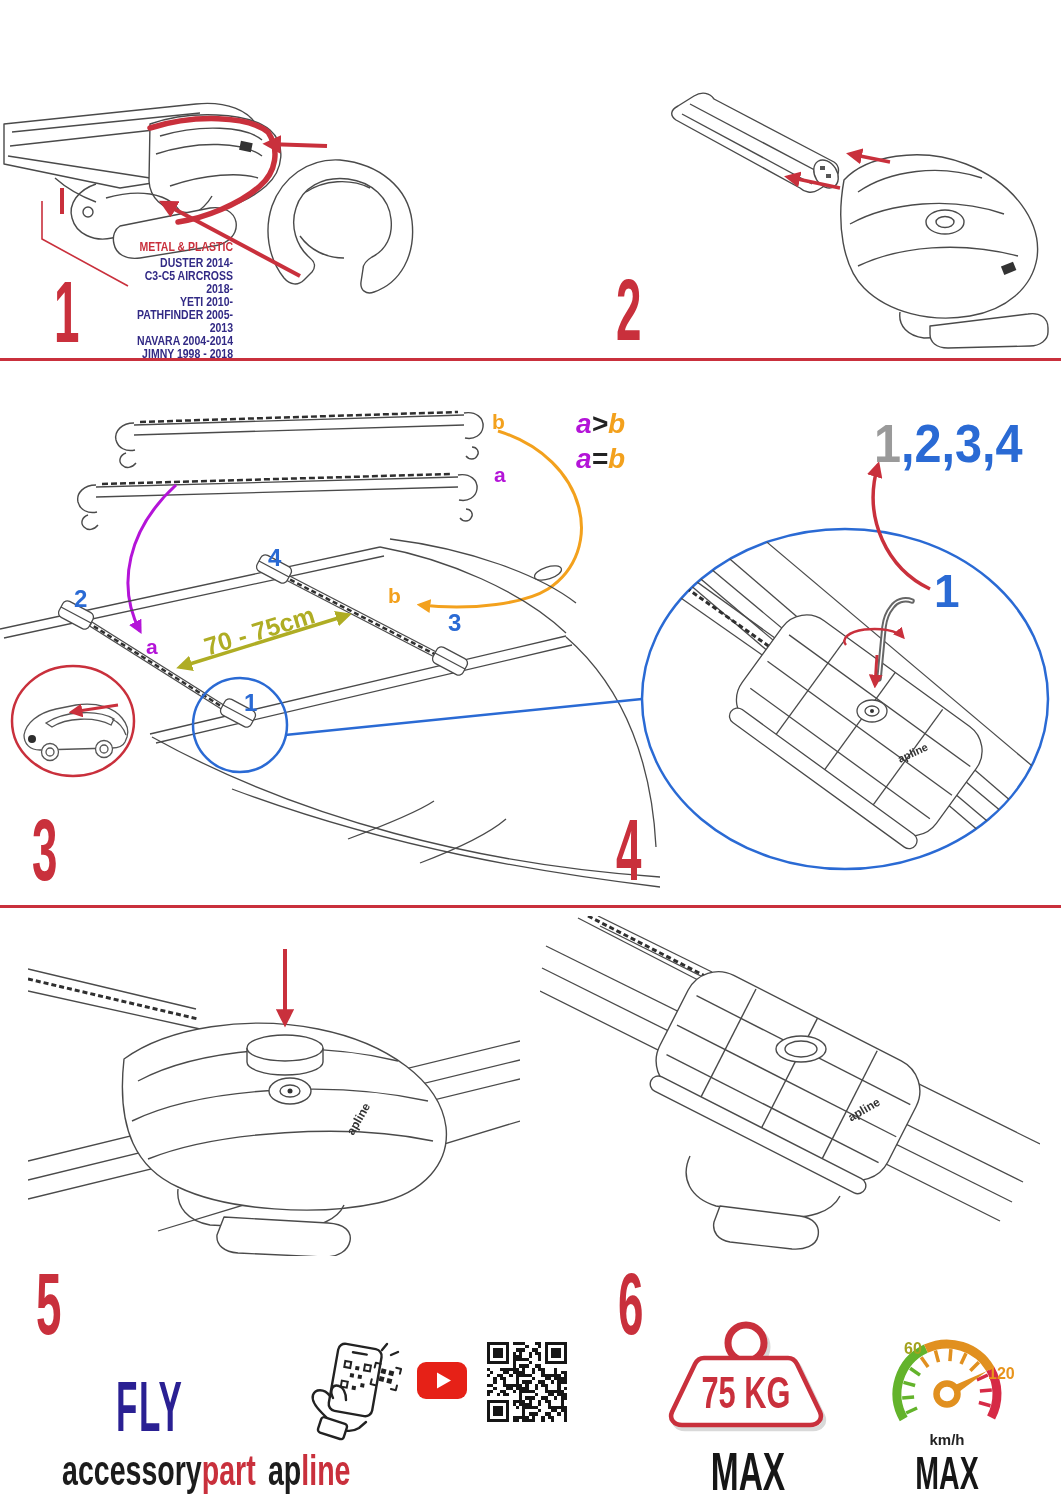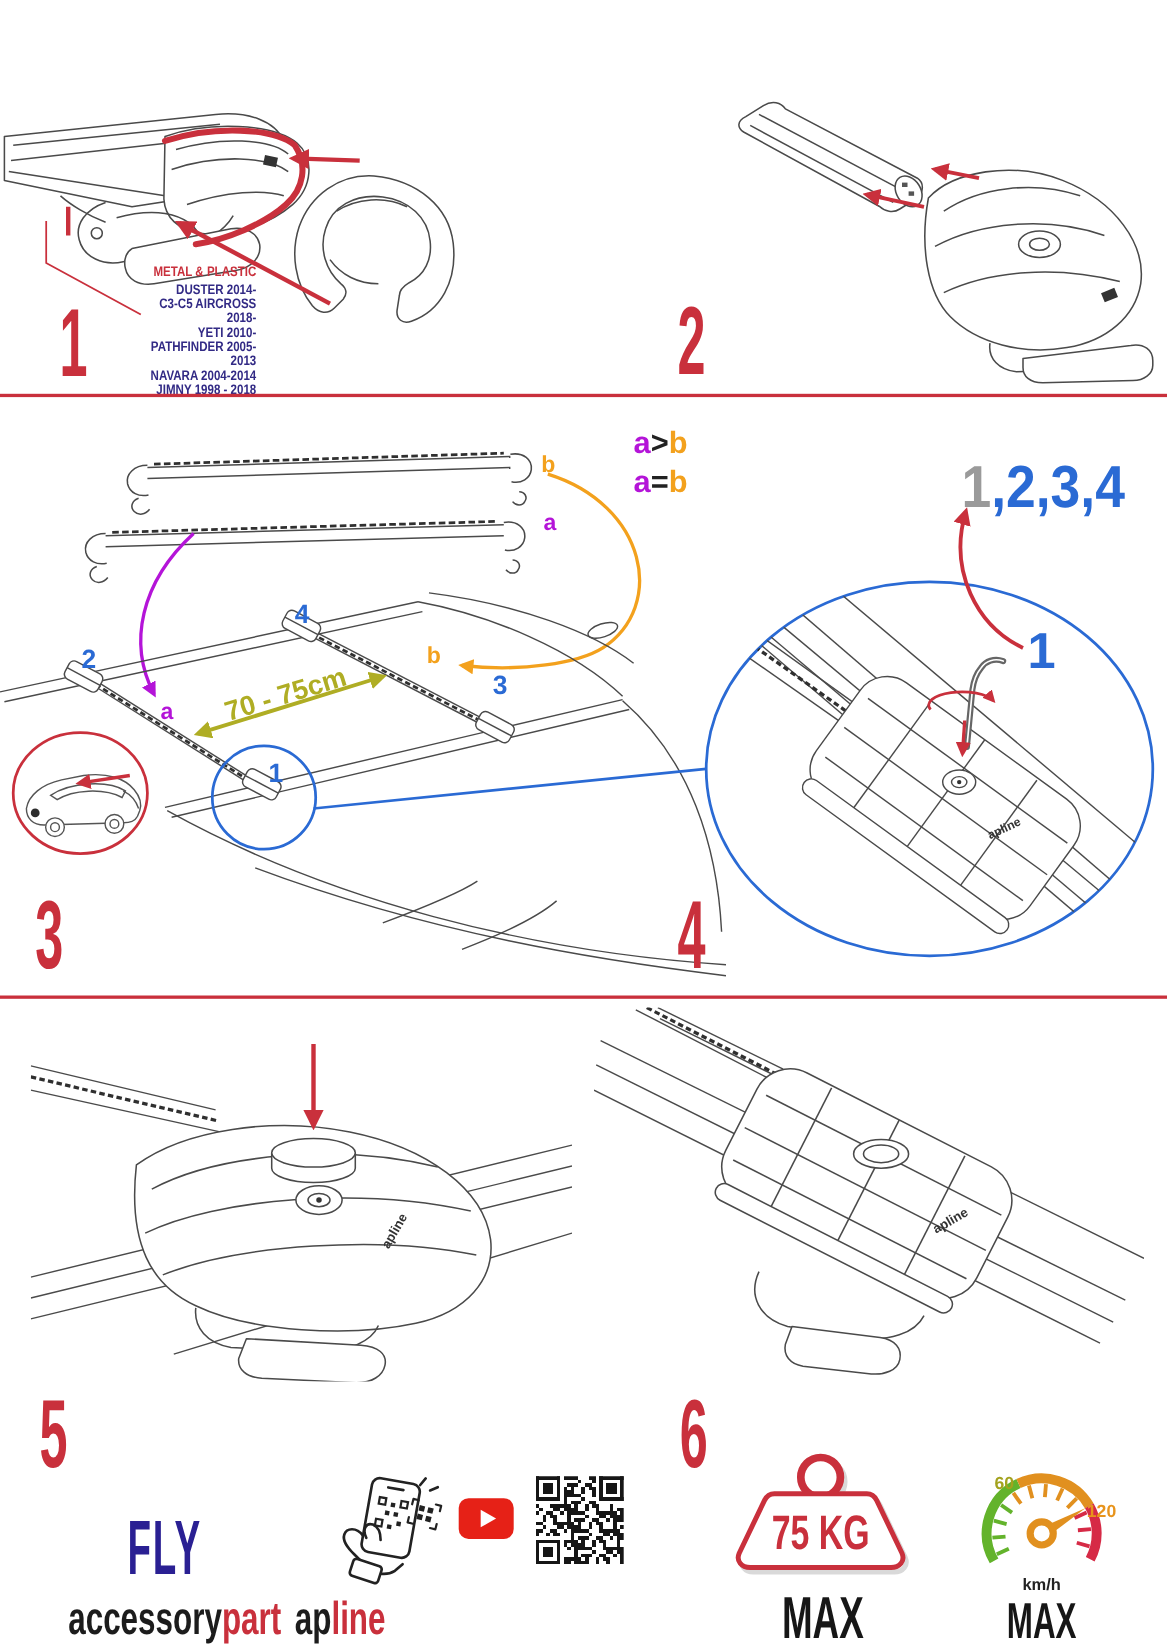--- a/index.html
+++ b/index.html
@@ -5,21 +5,21 @@
   html,body{margin:0;padding:0;background:#fff;}
   .page{position:relative;width:1061px;height:1500px;background:#fff;overflow:hidden;
         font-family:"Liberation Sans",sans-serif;margin-top:36px;}
   .divider{position:absolute;left:0;width:1061px;height:3px;background:#c9303c;}
   .stepnum{position:absolute;color:#c9303c;font-weight:700;font-size:88px;line-height:0.82;
            transform:scaleX(0.52);transform-origin:0 0;letter-spacing:0;}
   .models{position:absolute;left:103px;top:205px;width:130px;text-align:right;
           transform:scaleX(0.84);transform-origin:100% 0;line-height:13px;}
   .models .title{color:#c9303c;font-weight:700;font-size:12.5px;margin-bottom:3px;}
   .models .model{color:#322a85;font-weight:700;font-size:12.5px;}
-  .legend{position:absolute;left:576px;top:349px;font-size:28px;font-weight:700;line-height:35px;}
+  .legend{position:absolute;left:576px;top:370px;font-size:28px;font-weight:700;line-height:35px;font-style:italic;}
   .lg-a{color:#b414d8;} .lg-op{color:#222;} .lg-b{color:#f3a11d;}
   .seq{position:absolute;left:874px;top:380px;font-size:54px;font-weight:700;
        transform:scaleX(0.9);transform-origin:0 0;line-height:1;}
   .seq .first{color:#9a9a9a;} .seq .rest{color:#2a6ad4;}
   .fly{position:absolute;left:116px;top:1336px;font-size:70px;font-weight:700;color:#2a2093;
        transform:scaleX(0.5);transform-origin:0 0;line-height:1;letter-spacing:3px;}
   .brandline{position:absolute;left:62px;top:1414px;font-size:42px;font-weight:700;line-height:1;
        transform:scaleX(0.68);transform-origin:0 0;white-space:nowrap;color:#1c1c1c;}
   .brandline .red{color:#c9303c;} .brandline .gap{display:inline-block;width:18px;}
   .maxlabel{position:absolute;font-weight:700;color:#161616;text-align:center;line-height:1;

